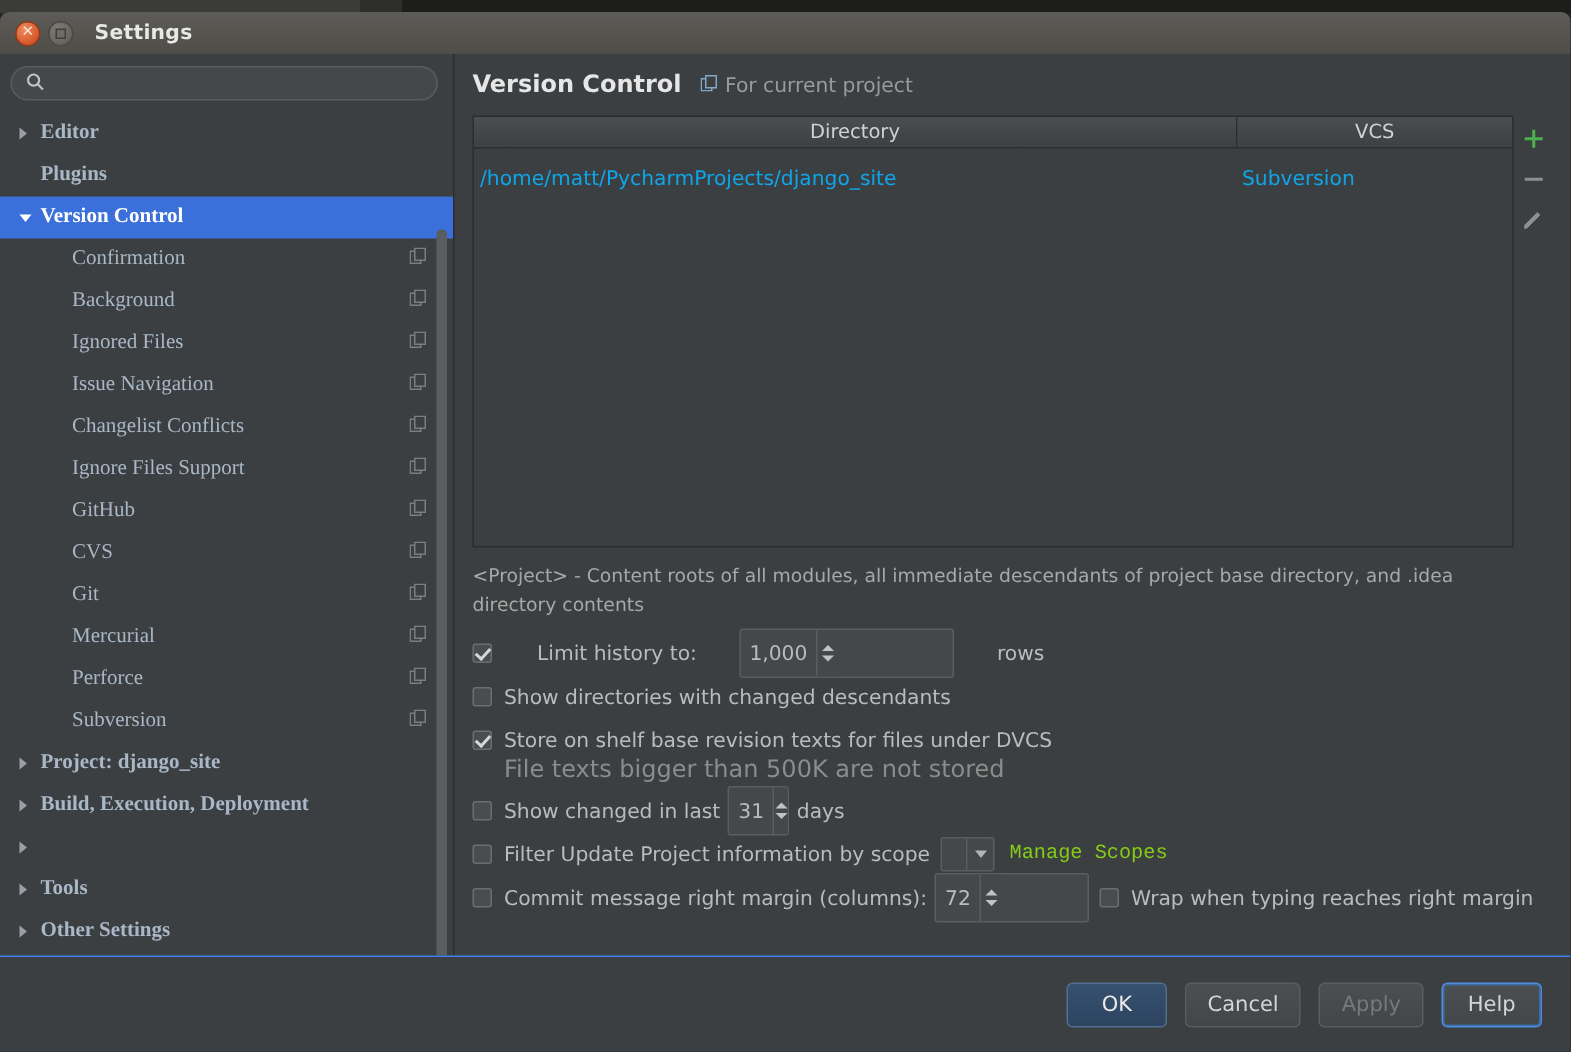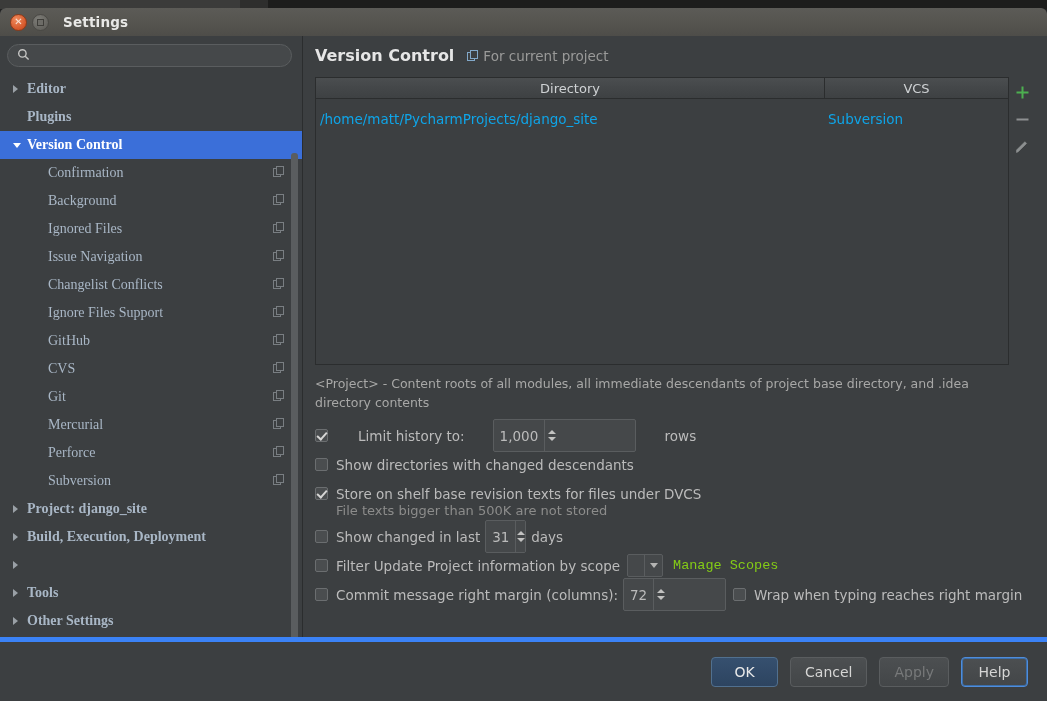--- a/index.html
+++ b/index.html
@@ -212,21 +212,21 @@
     position: relative;
   }
   .cb.checked::after {
     content: "";
     position: absolute; left: 3px; top: 0px;
     width: 4px; height: 8px;
     border: solid #d6d6d5; border-width: 0 2px 2px 0;
     transform: rotate(42deg);
   }
   .hint {
-    color: #8c8c8b; font-size: 13px;
+    color: #8c8c8b; font-size: 16px;
     margin-left: 21px; margin-top: -5px; margin-bottom: 4px;
     font-family: "DejaVu Sans", sans-serif;
   }
 
   
   .spinner {
     display: inline-flex; align-items: stretch;
     height: 33px;
     border: 1px solid #5a5d5f; background: #45484a;
     border-radius: 2px;
@@ -279,21 +279,21 @@
     color: #84cc16; font-size: 13.5px; text-decoration: none;
     font-family: Liberation Mono, monospace;
     text-align: right;
   }
 
   
   #footer {
     position: absolute; left: 0; bottom: 0;
     width: 1047px; height: 64px;
     background: #3c3f41;
-    border-top: 5px solid #3b82f6;
+    border-top: 1px solid #3b82f6;
     display: flex; align-items: center; justify-content: flex-end;
     padding-right: 19px; gap: 12px;
   }
   .btn {
     min-width: 67px; height: 30px;
     border-radius: 4px;
     display: flex; align-items: center; justify-content: center;
     font-size: 14px;
     font-family: "DejaVu Sans", sans-serif;
     padding: 0 14px;

